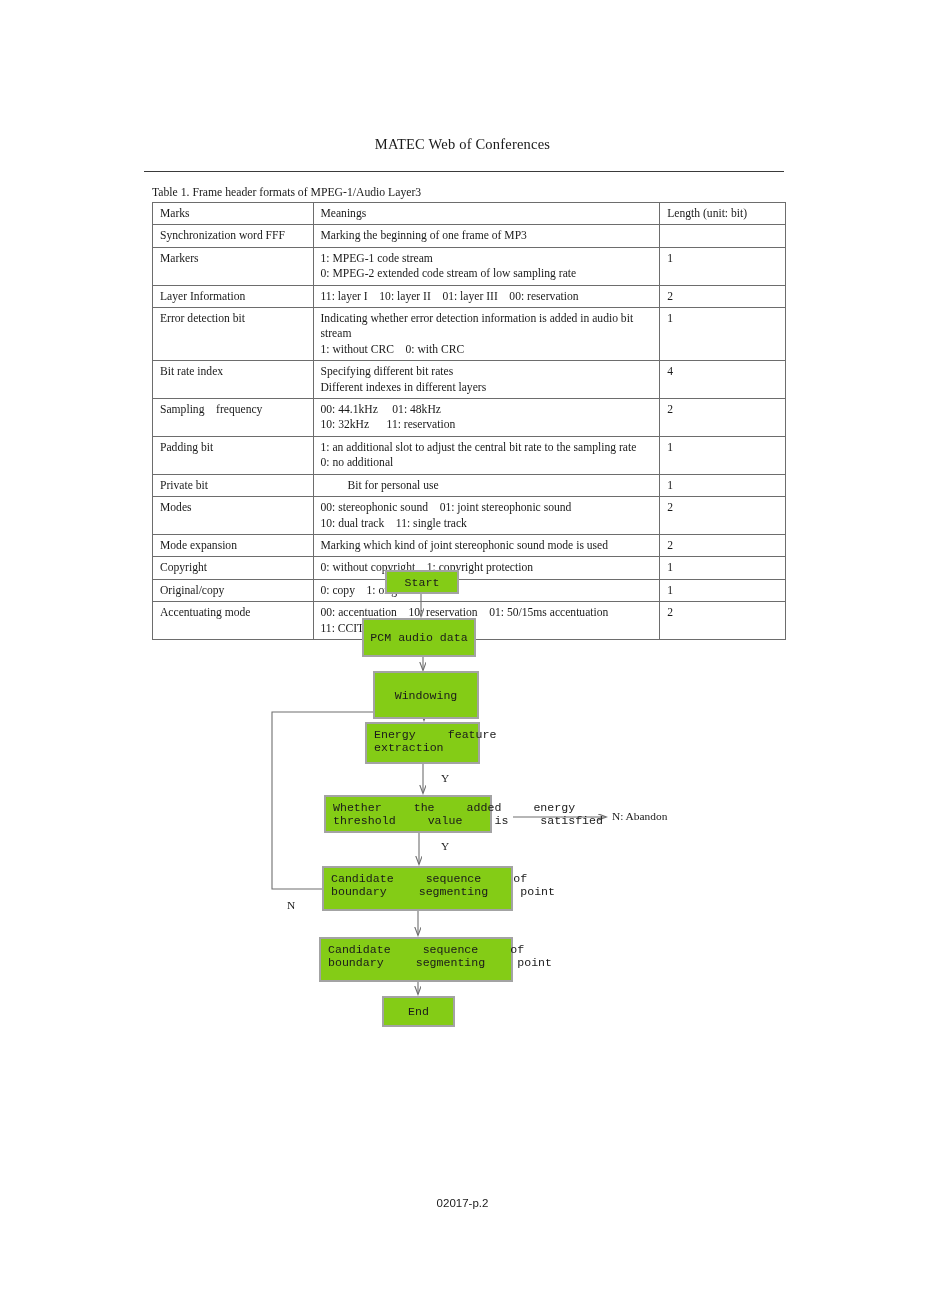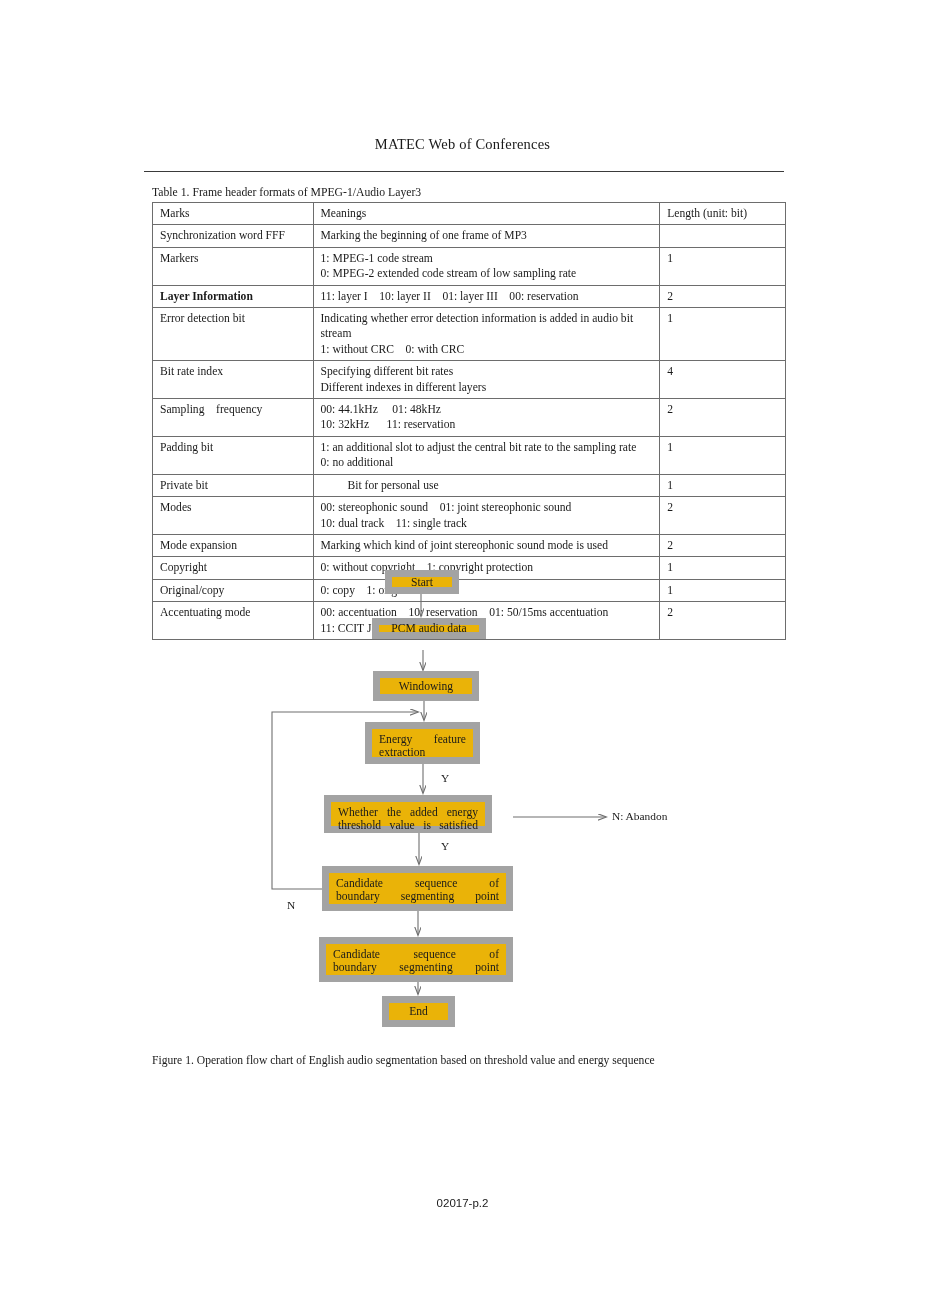--- a/index.html
+++ b/index.html
@@ -21,25 +21,25 @@
   table.frame td{border:1px solid #6d6d6d;vertical-align:top;
                  padding:3px 5px 3px 7px;line-height:1.33;}
   table.frame td.c1{width:154px;margin-top:18px;}
   table.frame td.c2{width:358px;}
   table.frame td.c3{width:120px;}
   .ln{display:block;white-space:pre;}
 
   
   .flow{position:absolute;top:0;left:0;width:925px;height:1309px;
         pointer-events:none;}
-  .fbox{position:absolute;border:7px solid #a3a3a3;box-sizing:border-box;
-        font-size:11.6px;line-height:1.12;color:#1a1a1a;background:#eab308;}
+  .fbox{position:absolute;border:2px solid #a3a3a3;box-sizing:border-box;
+        font-size:11.6px;line-height:1.12;color:#1a1a1a;background:#84cc16;font-family:Liberation Mono, monospace;}
   .fbox.ctr{display:flex;align-items:center;justify-content:center;}
   .fbox.just{padding:4px 7px 0 7px;}
-  .fbox.just .jl{display:flex;justify-content:space-between;white-space:nowrap;}
+  .fbox.just .jl{display:flex;justify-content:space-between;white-space:nowrap;gap:32px;}
   .flab{position:absolute;font-size:11.4px;}
 
   svg.edges{position:absolute;top:0;left:0;width:925px;height:1309px;}
 
   
   .fig-caption{position:absolute;top:1054px;left:152px;font-size:11.6px;}
   .footer{position:absolute;top:1197px;left:0;width:925px;text-align:center;
           font-family:"Liberation Sans","DejaVu Sans",sans-serif;font-size:11.5px;}
 </style>
 </head>
@@ -83,21 +83,21 @@
           <td class="c2">
             <span class="ln" style="white-space: pre-wrap;">1: MPEG-1 code stream</span>
             <span class="ln" style="white-space: pre-wrap;">0: MPEG-2 extended code stream of low sampling rate</span>
           </td>
           <td class="c3">
             <span class="ln" style="white-space: pre-wrap;">1</span>
           </td>
         </tr>
         <tr>
           <td class="c1">
-            <span class="ln" style="white-space: pre-wrap; font-weight: bold;">Layer Information</span>
+            <span class="ln" style="white-space: pre-wrap;">Layer Information</span>
           </td>
           <td class="c2">
             <span class="ln" style="white-space: pre-wrap;">11: layer I    10: layer II    01: layer III    00: reservation</span>
           </td>
           <td class="c3">
             <span class="ln" style="white-space: pre-wrap;">2</span>
           </td>
         </tr>
         <tr>
           <td class="c1">
@@ -246,25 +246,25 @@
         <line x1="513" y1="817" x2="606" y2="817" marker-end="url(#ah)"></line>
 
         <path d="M322,889 L272,889 L272,712 L418,712" marker-end="url(#ah)"></path>
       </g>
     </svg>
 
     <div class="fbox ctr" style="left:385px;top:570px;width:74px;height:24px;">
       <span>Start</span>
     </div>
 
-    <div class="fbox ctr" style="left:372px;top:618px;width:114px;height:21px;">
+    <div class="fbox ctr" style="left:362px;top:618px;width:114px;height:39px;">
       <span>PCM audio data</span>
     </div>
 
-    <div class="fbox ctr" style="left:373px;top:671px;width:106px;height:30px;">
+    <div class="fbox ctr" style="left:373px;top:671px;width:106px;height:48px;">
       <span>Windowing</span>
     </div>
 
     <div class="fbox just" style="left:365px;top:722px;width:115px;height:42px;">
       <div class="jl">
           <span>Energy</span>
           <span>feature</span>
         </div>
       <div class="jl">
           <span>extraction</span>
@@ -315,15 +315,14 @@
     <div class="fbox ctr" style="left:382px;top:996px;width:73px;height:31px;">
       <span>End</span>
     </div>
 
     <div class="flab" style="left:441px;top:772px;">Y</div>
     <div class="flab" style="left:441px;top:840px;">Y</div>
     <div class="flab" style="left:287px;top:899px;">N</div>
     <div class="flab" style="left:612px;top:810px;">N: Abandon</div>
   </div>
 
-  <div class="fig-caption">Figure 1. Operation flow chart of English audio segmentation based on threshold value and energy sequence</div>
   <div class="footer">02017-p.2</div>
 </div>
 
 </body></html>

